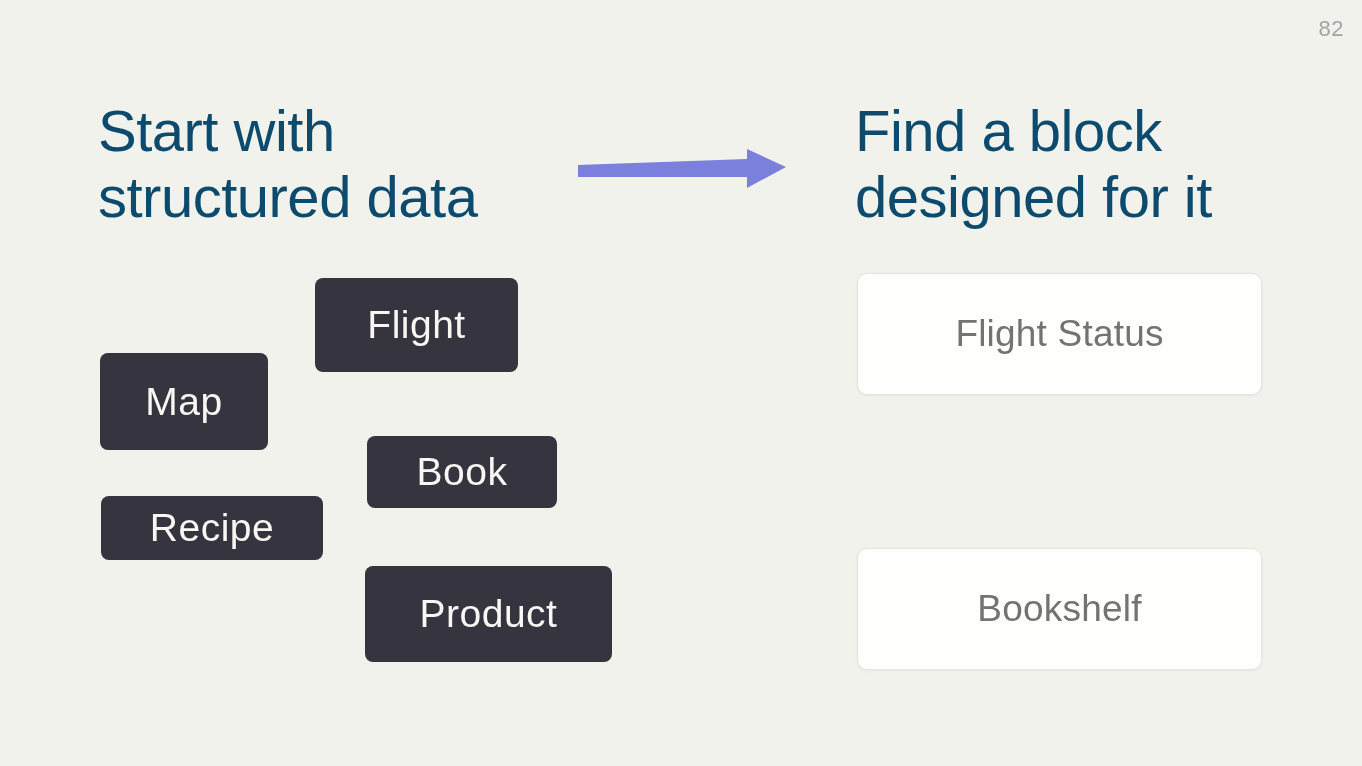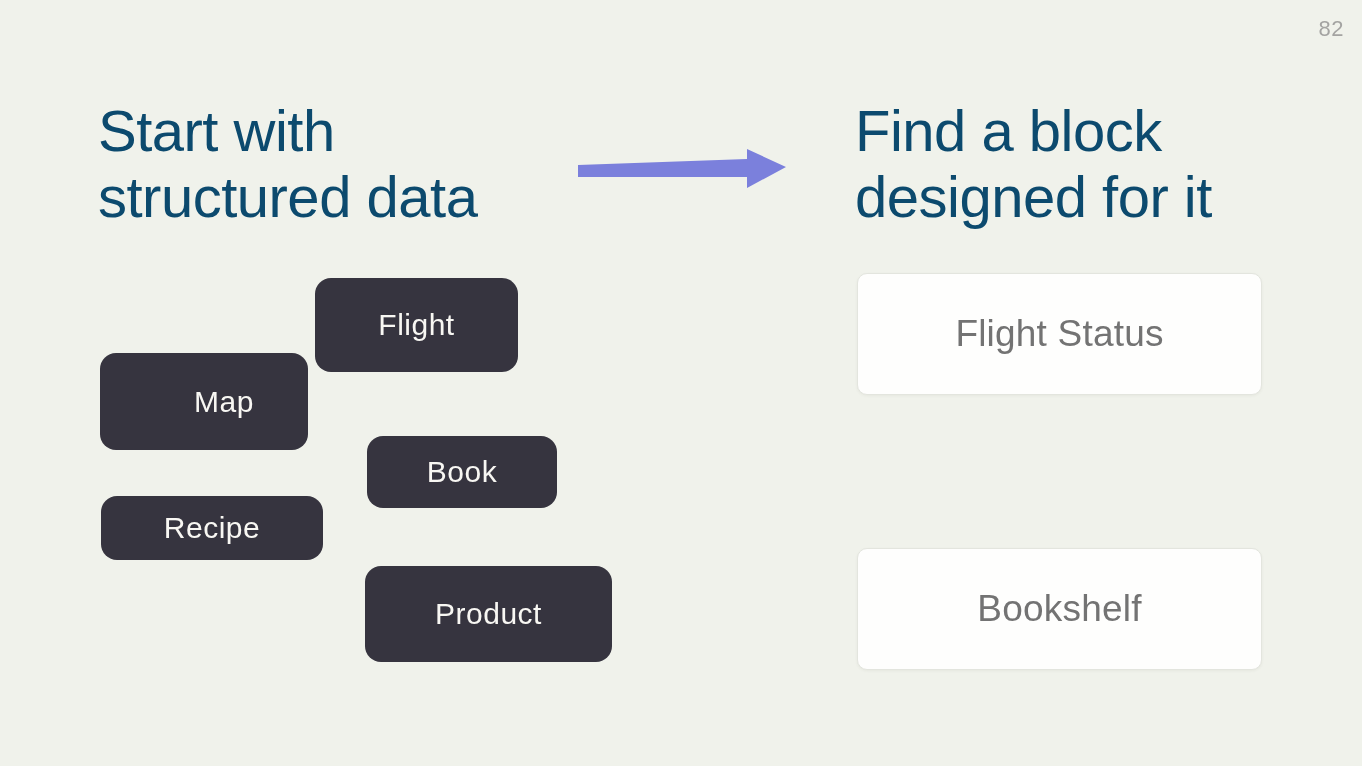--- a/index.html
+++ b/index.html
@@ -38,31 +38,31 @@
     position: absolute;
     left: 558px;
     top: 132px;
     width: 230px;
     height: 70px;
   }
   
   .block {
     position: absolute;
     background: #36343f;
-    border-radius: 16px;
+    border-radius: 8px;
     color: #f8f7f3;
-    font-size: 30px;
+    font-size: 39px;
     font-weight: 500;
     letter-spacing: 0.5px;
     display: flex;
     align-items: center;
     justify-content: center;
   }
   .block-flight  { left: 315px; top: 278px; width: 203px; height: 94px; }
-  .block-map     { left: 100px; top: 353px; width: 168px; height: 97px; padding-left: 40px; }
+  .block-map     { left: 100px; top: 353px; width: 168px; height: 97px; }
   .block-book    { left: 367px; top: 436px; width: 190px; height: 72px; }
   .block-recipe  { left: 101px; top: 496px; width: 222px; height: 64px; }
   .block-product { left: 365px; top: 566px; width: 247px; height: 96px; }
   
   .card {
     position: absolute;
     left: 857px;
     width: 405px;
     height: 122px;
     background: #fefefd;

